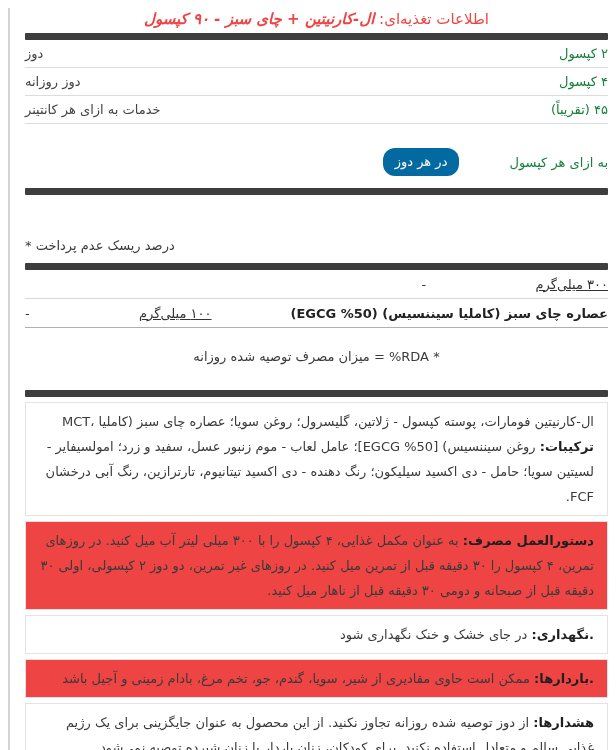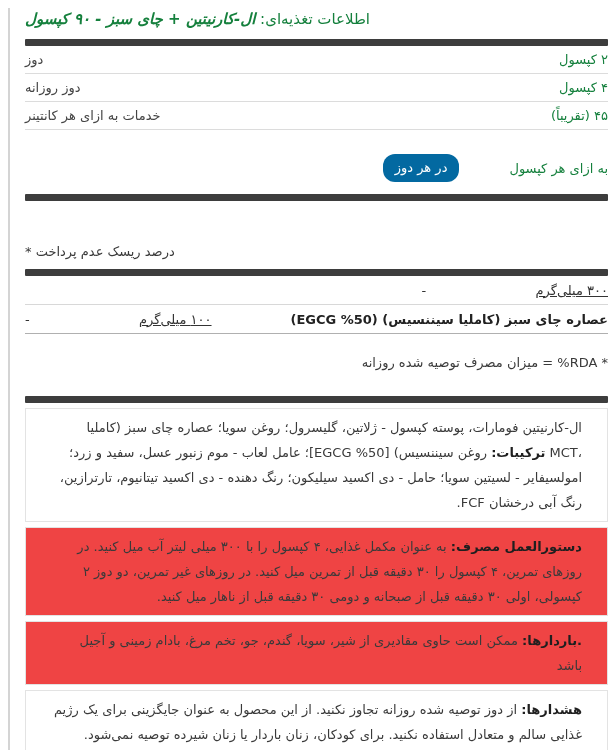--- a/index.html
+++ b/index.html
@@ -1,20 +1,20 @@
 <!DOCTYPE html>
 <html lang="fa" dir="rtl"><head>
 <meta charset="utf-8">
 <style>
   html,body{margin:0;padding:0;background:#ffffff;}
   body{width:616px;height:750px;overflow:hidden;position:relative;
        font-family:"DejaVu Sans","Liberation Sans",sans-serif;color:#333;}
   .left-rule{position:absolute;left:8px;top:8px;width:2px;height:742px;background:#d4d4d4;}
   .wrap{direction:rtl;margin:0 8px 0 25px;padding-top:8px;}
-  .title{direction:rtl;text-align:left;font-size:15px;line-height:22px;color:#15803d;margin:0 0 9px 0;}
+  .title{direction:rtl;text-align:center;font-size:15px;line-height:22px;color:#ef4444;margin:0 0 3px 0;}
   .title .prod{font-weight:bold;font-style:italic;}
   .bar{height:7px;background:#3d3d3d;border-radius:1px;}
   .bar.m-tabs{margin-top:12px;}
   .bar.m-note{margin-top:9px;}
   .bar.m-foot{margin-top:25px;}
   
   .dose-row{display:flex;justify-content:space-between;align-items:center;
             height:27px;border-bottom:1px solid #dcdcdc;font-size:13px;}
   .dose-row .val{color:#15803d;}
   .dose-row .lbl{color:#444;}
@@ -25,24 +25,24 @@
             padding:0 12px;border-radius:12px;cursor:pointer;}
   .note-line{margin-top:42px;font-size:13px;color:#3a3a3a;text-align:left;line-height:17px;}
   
   .ntr-row{display:flex;align-items:center;height:28px;font-size:13px;}
   .ntr-row.r1{border-bottom:1px solid #d8d8d8;}
   .ntr-row.r2{border-bottom:1px solid #b0b0b0;}
   .ntr-name{flex:1;font-weight:bold;color:#222;}
   .ntr-amt{white-space:nowrap;text-decoration:underline;}
   .ntr-spacer{width:100px;}
   .ntr-rda{width:14px;text-align:left;}
-  .foot-line{margin-top:20px;font-size:13px;color:#3a3a3a;text-align:right;line-height:17px;}
+  .foot-line{margin-top:20px;font-size:13px;color:#3a3a3a;text-align:center;line-height:17px;}
   
   .sections{margin-top:5px;}
-  .secbox{border:1px solid #e3e3e3;padding:6px 25px;margin-bottom:5px;
+  .secbox{border:1px solid #e3e3e3;padding:6px 13px;margin-bottom:5px;
           font-size:13px;line-height:25px;color:#3a3a3a;text-align:right;}
   .secbox.alt{background:#ef4444;}
   .secbox b{color:#1f1f1f;}
 </style>
 </head>
 <body>
 
 <div class="left-rule"></div>
 
 <div class="wrap">
@@ -103,20 +103,24 @@
       <span>ال-کارنیتین فومارات، پوسته کپسول - ژلاتین، گلیسرول؛ روغن سویا؛ عصاره چای سبز (کاملیا ،MCT</span>
       <b>ترکیبات:</b>
       <span>روغن سیننسیس) [50% EGCG]؛ عامل لعاب - موم زنبور عسل، سفید و زرد؛ امولسیفایر - لسیتین سویا؛ حامل - دی اکسید سیلیکون؛ رنگ دهنده - دی اکسید تیتانیوم، تارترازین، رنگ آبی درخشان FCF.</span>
     </div>
 
     <div class="secbox alt">
       <b>دستورالعمل مصرف:</b>
       <span>به عنوان مکمل غذایی، ۴ کپسول را با ۳۰۰ میلی لیتر آب میل کنید. در روزهای تمرین، ۴ کپسول را ۳۰ دقیقه قبل از تمرین میل کنید. در روزهای غیر تمرین، دو دوز ۲ کپسولی، اولی ۳۰ دقیقه قبل از صبحانه و دومی ۳۰ دقیقه قبل از ناهار میل کنید.</span>
     </div>
 
+    <div class="secbox">
+      <b>.نگهداری:</b>
+      <span>در جای خشک و خنک نگهداری شود</span>
+    </div>
 
     <div class="secbox alt">
       <b>.باردار‌ها:</b>
       <span>ممکن است حاوی مقادیری از شیر، سویا، گندم، جو، تخم مرغ، بادام زمینی و آجیل باشد</span>
     </div>
 
     <div class="secbox">
       <b>هشدارها:</b>
       <span>از دوز توصیه شده روزانه تجاوز نکنید. از این محصول به عنوان جایگزینی برای یک رژیم غذایی سالم و متعادل استفاده نکنید. برای کودکان، زنان باردار یا زنان شیرده توصیه نمی‌شود.</span>
     </div>

